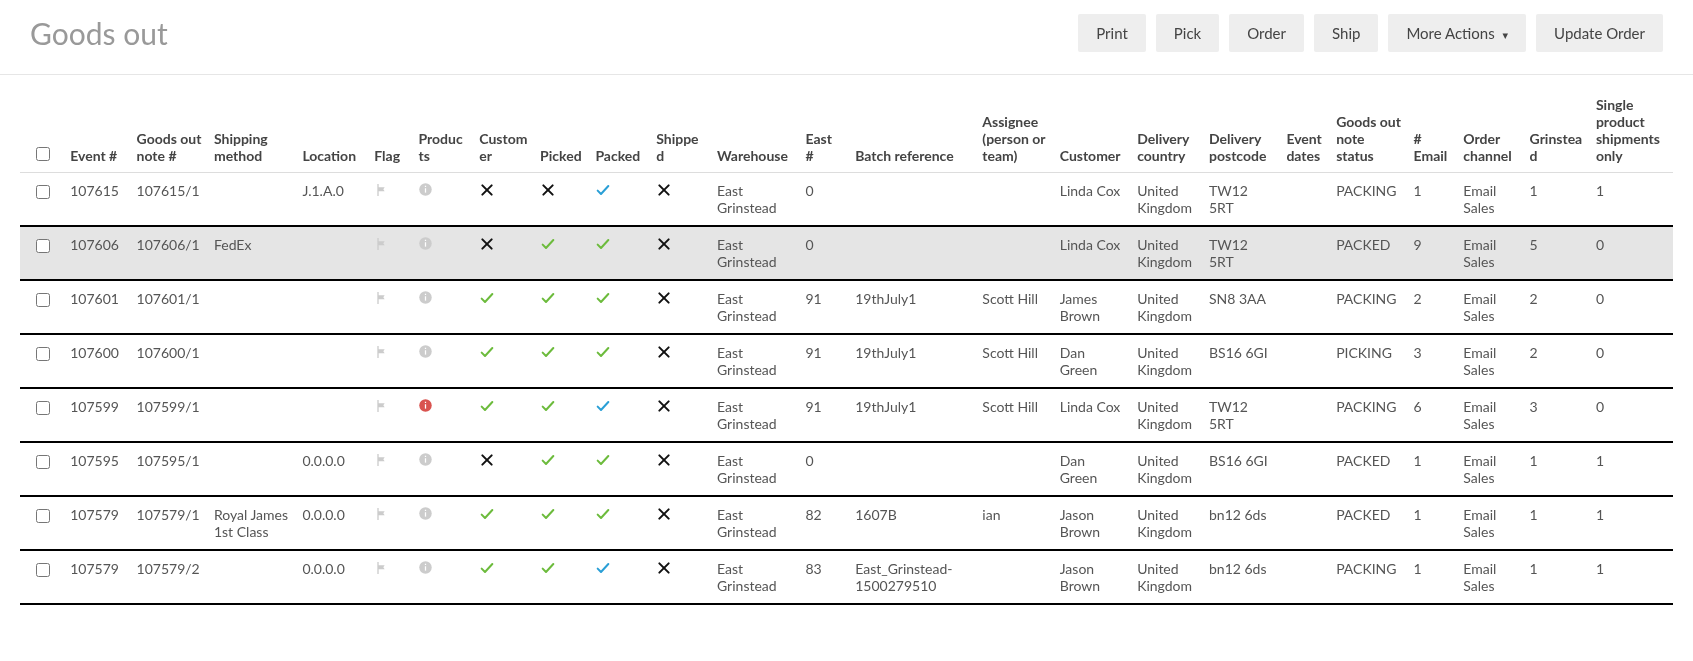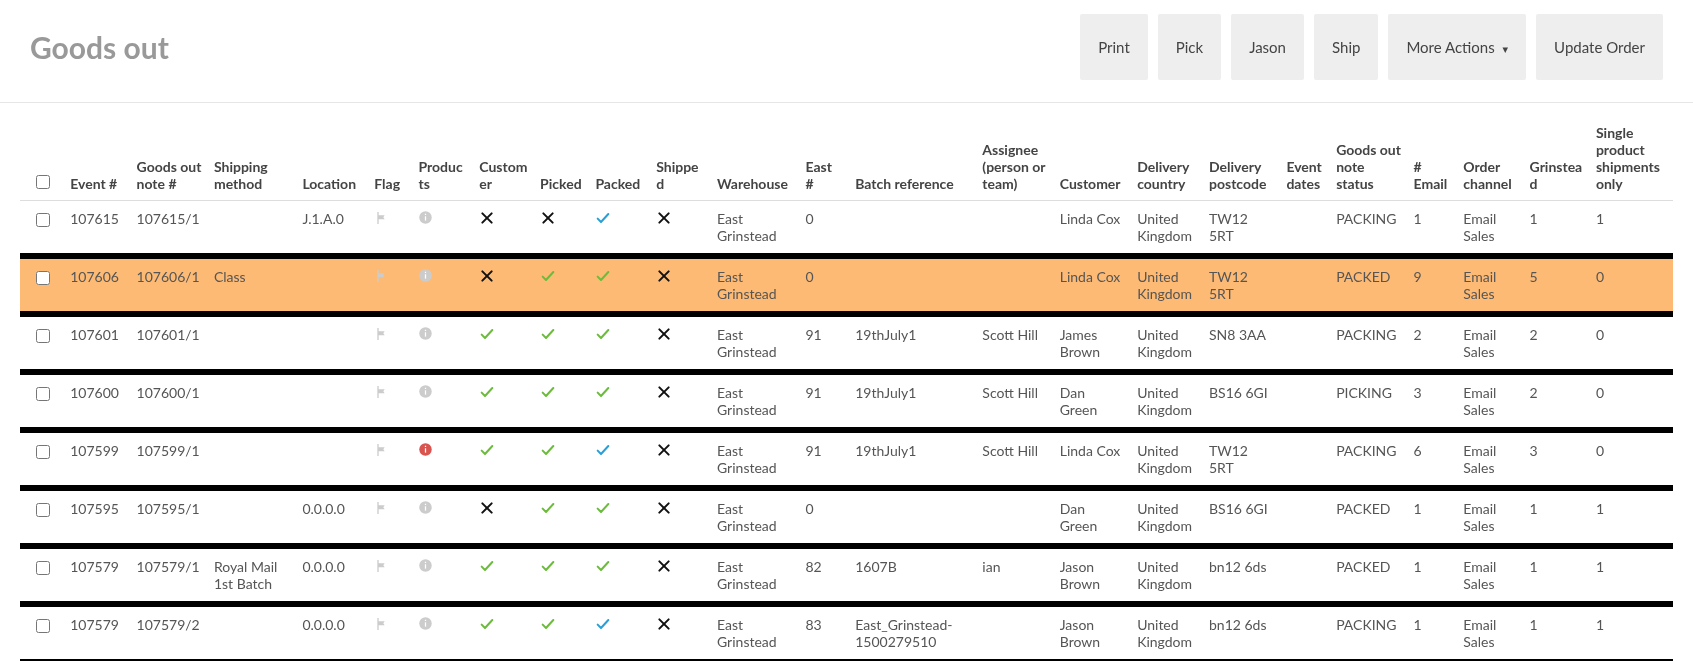--- a/index.html
+++ b/index.html
@@ -12,33 +12,33 @@
   }
   .header {
     display: flex;
     justify-content: space-between;
     align-items: center;
     padding: 14px 30px 22px 30px;
     border-bottom: 1px solid #e6e6e6;
   }
   .title {
     font-size: 30px;
-    font-weight: 700;
+    font-weight: 400;
     color: #999;
     text-align: center;
   }
   .actions {
     display: flex;
     gap: 10px;
   }
   .btn {
     background: #eee;
     border: none;
     color: #444;
-    padding: 24px 18px;
+    padding: 10px 18px;
     font-size: 15px;
     cursor: pointer;
     border-radius: 2px;
     font-family: inherit;
   }
   .btn .caret {
     margin-left: 4px;
     font-size: 11px;
   }
   table {
@@ -54,22 +54,22 @@
     color: #555;
     word-wrap: break-word;
   }
   th {
     font-weight: 700;
     color: #444;
     border-bottom: 1px solid #ddd;
     vertical-align: bottom;
     padding-bottom: 8px;
   }
-  tbody tr { border-bottom: 6px solid #000000; }
-  tbody tr.hover-row { background: #fdba74; }
+  tbody tr { border-bottom: 2px solid #000000; }
+  tbody tr.hover-row { background: #e5e5e5; }
   .chk-col { width: 40px; text-align: center; }
   .icon-cell { text-align: left; }
   input[type="checkbox"] {
     width: 14px; height: 14px;
     cursor: pointer;
   }
   svg.mark { width: 16px; height: 16px; display: block; }
   .check-green { stroke: #6cbb3c; }
   .check-blue  { stroke: #2a9fd6; }
   .cross-black { stroke: #111; }
@@ -79,21 +79,21 @@
   .table-wrap { padding: 12px 20px 0 20px; overflow-x: auto; }
 </style>
 </head>
 <body>
 
 <div class="header">
   <div class="title">Goods out</div>
   <div class="actions">
     <button class="btn">Print</button>
     <button class="btn">Pick</button>
-    <button class="btn">Jason</button>
+    <button class="btn">Order</button>
     <button class="btn">Ship</button>
     <button class="btn">
       <span>More Actions</span>
       <span class="caret">▾</span>
     </button>
     <button class="btn">Update Order</button>
   </div>
 </div>
 
 <div class="table-wrap">
@@ -203,21 +203,21 @@
     <td>PACKING</td>
     <td>1</td>
     <td>Email Sales</td>
     <td>1</td>
     <td>1</td>
   </tr>
         <tr class="hover-row">
     <td class="chk-col"><input type="checkbox" style=""></td>
     <td>107606</td>
     <td>107606/1</td>
-    <td>Class</td>
+    <td>FedEx</td>
     <td></td>
     <td class="icon-cell"><span class="flag-icon"><svg width="16" height="16" viewBox="0 0 24 24" fill="currentColor">
                 <path d="M5 3v18h2v-7h9l-2-3 2-3H7V3z"></path>
               </svg></span></td>
     <td class="icon-cell"><span class="info-icon-grey"><svg width="15" height="15" viewBox="0 0 24 24" fill="currentColor">
                 <circle cx="12" cy="12" r="10"></circle>
                 <rect x="11" y="10" width="2" height="7" fill="#fff"></rect>
                 <rect x="11" y="6" width="2" height="2" fill="#fff"></rect>
               </svg></span></td>
     <td class="icon-cell">
@@ -450,21 +450,21 @@
     <td>PACKED</td>
     <td>1</td>
     <td>Email Sales</td>
     <td>1</td>
     <td>1</td>
   </tr>
         <tr>
     <td class="chk-col"><input type="checkbox" style=""></td>
     <td>107579</td>
     <td>107579/1</td>
-    <td>Royal Mail 1st Batch</td>
+    <td>Royal James 1st Class</td>
     <td>0.0.0.0</td>
     <td class="icon-cell"><span class="flag-icon"><svg width="16" height="16" viewBox="0 0 24 24" fill="currentColor">
                 <path d="M5 3v18h2v-7h9l-2-3 2-3H7V3z"></path>
               </svg></span></td>
     <td class="icon-cell"><span class="info-icon-grey"><svg width="15" height="15" viewBox="0 0 24 24" fill="currentColor">
                 <circle cx="12" cy="12" r="10"></circle>
                 <rect x="11" y="10" width="2" height="7" fill="#fff"></rect>
                 <rect x="11" y="6" width="2" height="2" fill="#fff"></rect>
               </svg></span></td>
     <td class="icon-cell">

